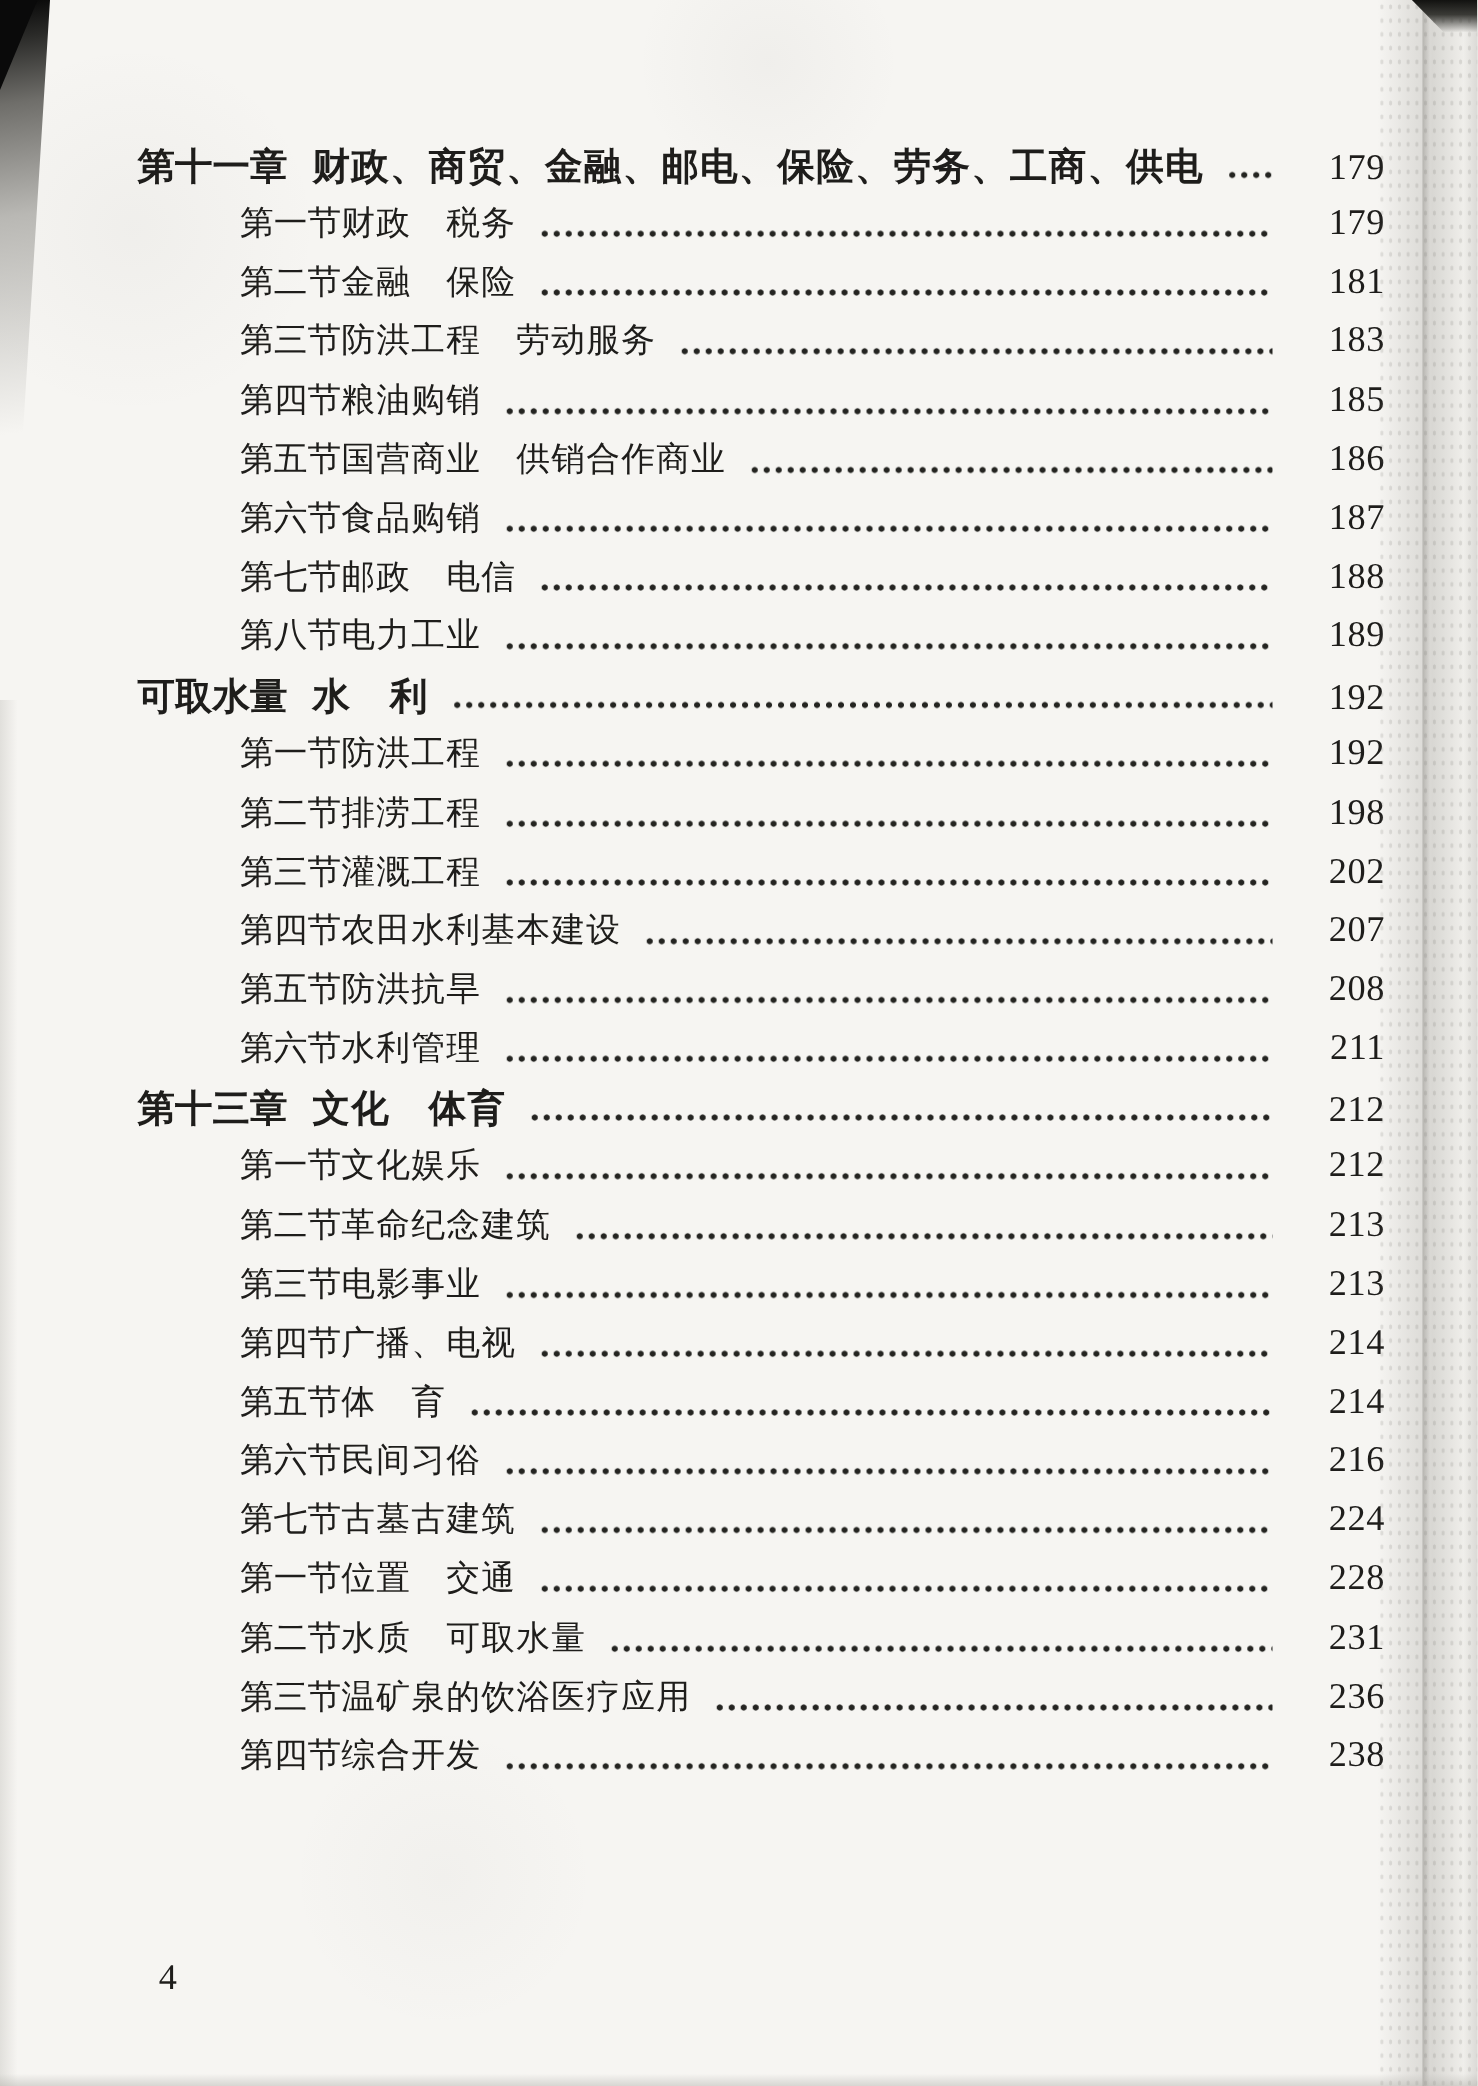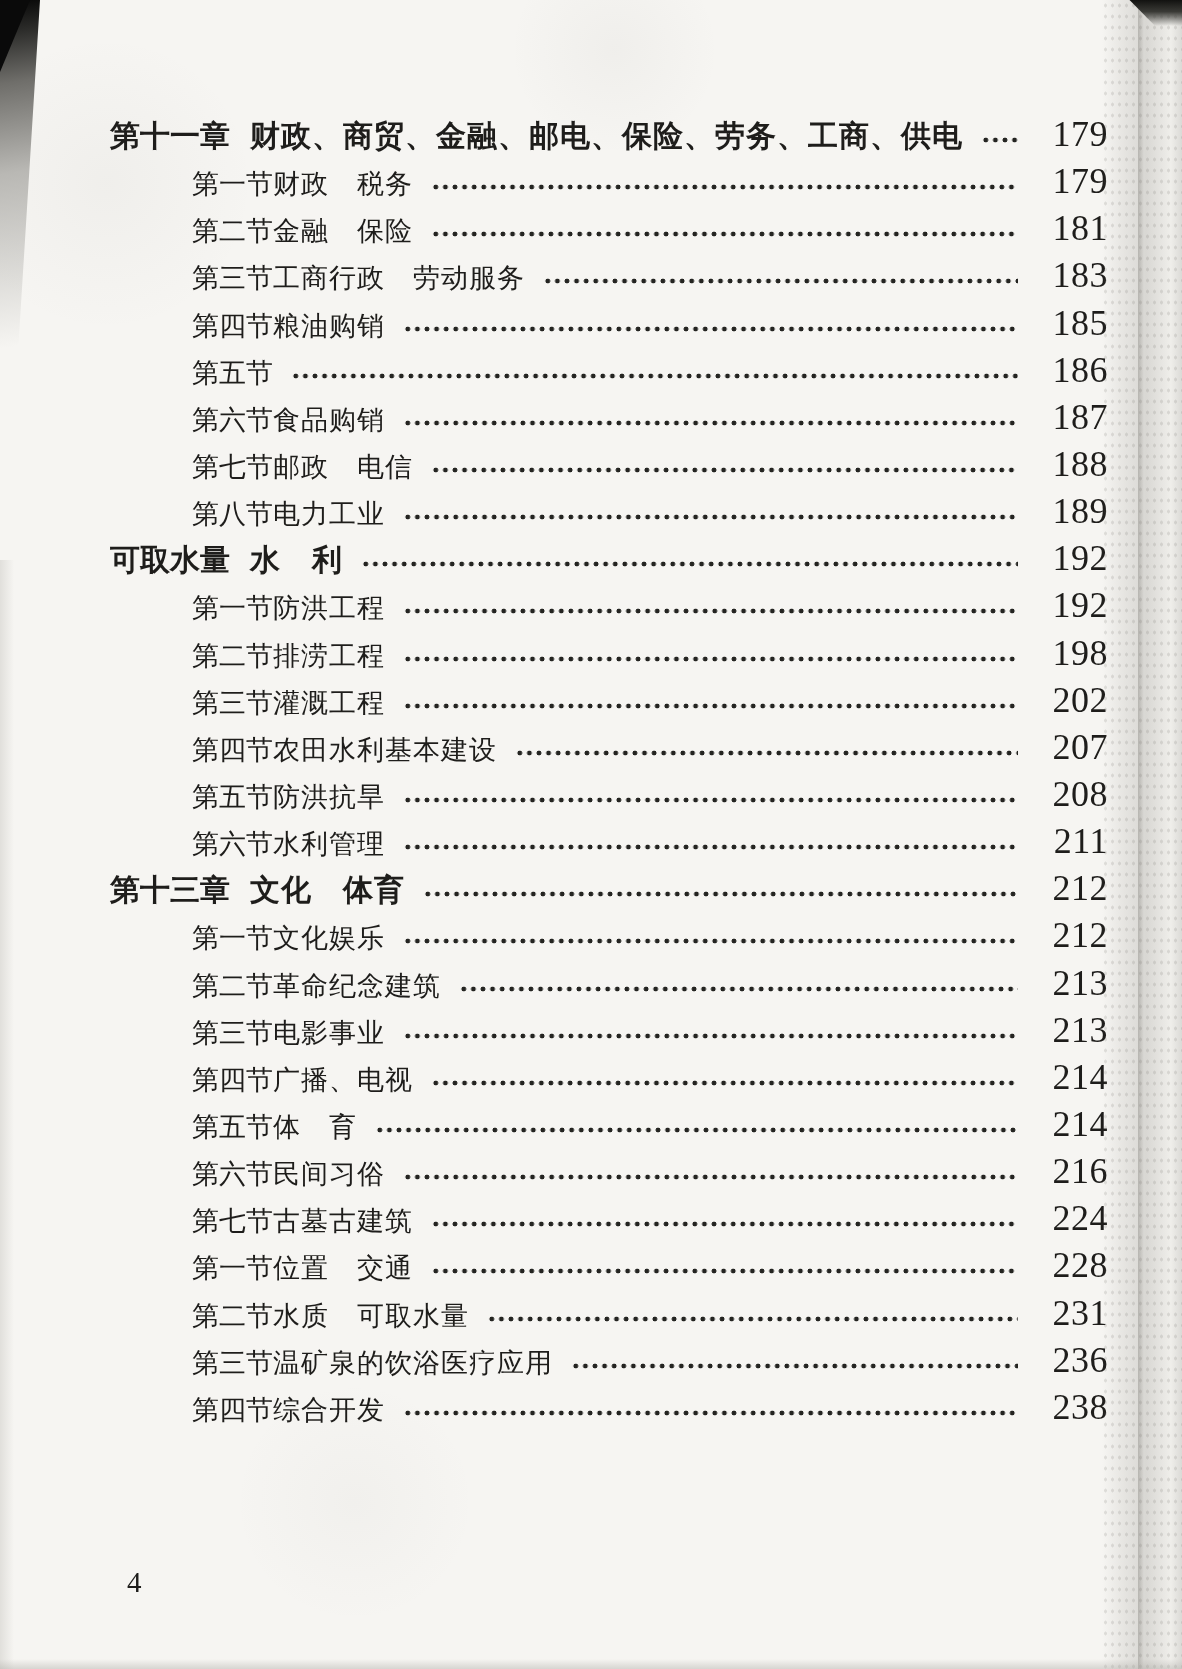--- a/index.html
+++ b/index.html
@@ -76,21 +76,21 @@
   .row.section .label{margin-left:82px;}
   .dots{
     flex:1 1 auto;min-width:34px;align-self:center;height:10px;
     margin:7px 26px 0 18px;
     background-image:radial-gradient(circle,#242421 2.1px,rgba(0,0,0,0) 2.7px);
     background-size:9.6px 10px;background-repeat:repeat-x;background-position:0 50%;
   }
   .pagenum{
     flex:0 0 auto;width:64px;text-align:right;
     font-family:"Liberation Serif","DejaVu Serif",serif;
-    font-weight:400;font-size:36px;letter-spacing:.5px;
+    font-weight:400;font-size:29px;letter-spacing:.5px;
   }
   .folio{
     position:absolute;top:1566px;left:127px;z-index:1;
     font-size:29px;font-family:"Liberation Serif","DejaVu Serif",serif;
   }
 </style>
 </head>
 <body>
 
 <div class="page">
@@ -120,34 +120,35 @@
 
       <div class="row section">
         <span class="label">第二节</span>
         <span class="title">金融　保险</span>
         <span class="dots"></span>
         <span class="pagenum">181</span>
       </div>
 
       <div class="row section">
         <span class="label">第三节</span>
-        <span class="title">工商行政　劳动服务</span>
+        <span class="title">防洪工程　劳动服务</span>
         <span class="dots"></span>
         <span class="pagenum">183</span>
       </div>
 
       <div class="row section">
         <span class="label">第四节</span>
         <span class="title">粮油购销</span>
         <span class="dots"></span>
         <span class="pagenum">185</span>
       </div>
 
       <div class="row section">
         <span class="label">第五节</span>
+        <span class="title">国营商业　供销合作商业</span>
         <span class="dots"></span>
         <span class="pagenum">186</span>
       </div>
 
       <div class="row section">
         <span class="label">第六节</span>
         <span class="title">食品购销</span>
         <span class="dots"></span>
         <span class="pagenum">187</span>
       </div>

